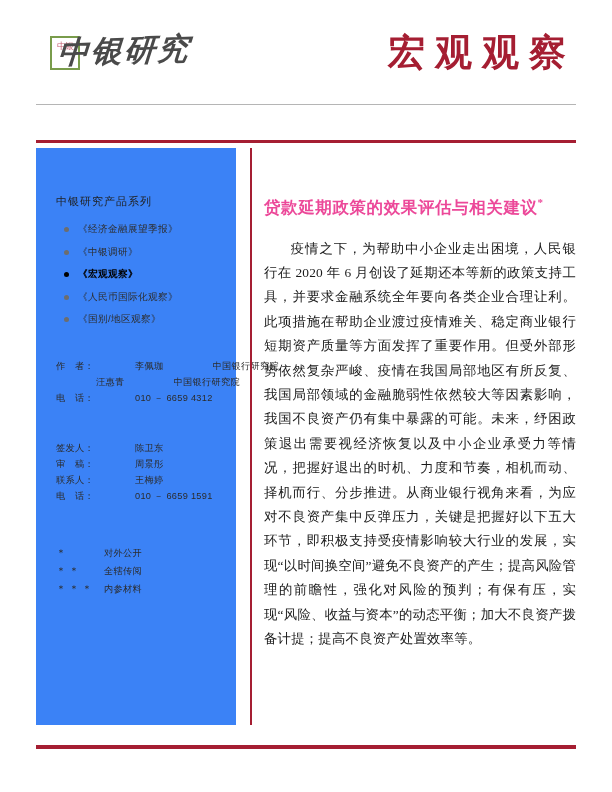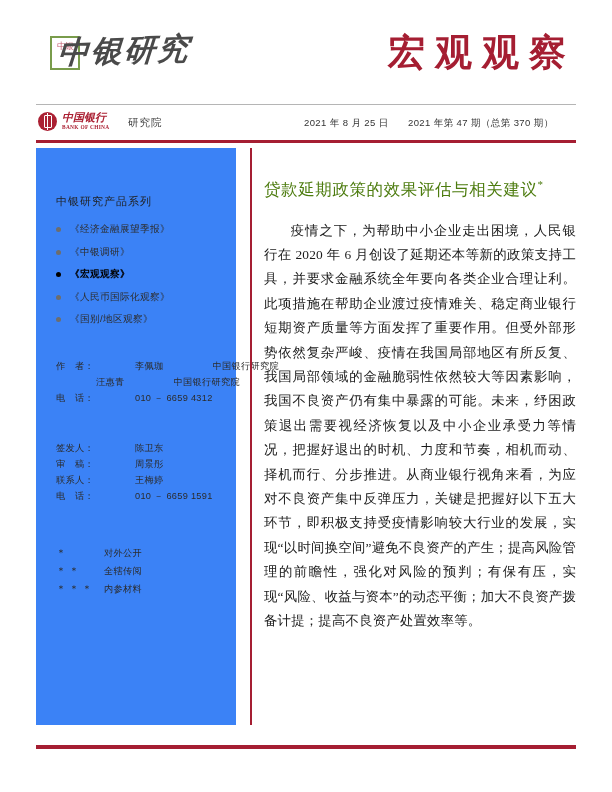--- a/index.html
+++ b/index.html
@@ -190,21 +190,21 @@
   }
   .sidebar-heading {
     font-size: 11px;
     color: #1f1f1f;
     letter-spacing: 1px;
     padding-left: 20px;
     margin-bottom: 14px;
   }
   .series-list {
     list-style: none;
-    margin: 0;
+    margin: 8px;
     padding: 0 0 0 20px;
   }
   .series-item {
     display: flex;
     align-items: center;
     font-size: 9.6px;
     color: #2d2d2d;
     margin-bottom: 9.5px;
     letter-spacing: .4px;
   }
@@ -286,24 +286,24 @@
   
   .article {
     position: absolute;
     left: 228px; top: 0;
     width: 312px;
     height: 577px;
   }
   .article-title {
     font-family: "Liberation Serif", "DejaVu Serif", serif;
     font-size: 16.5px;
-    font-weight: normal;
-    color: #4d7c0f;
+    font-weight: bold;
+    color: #ec4899;
     letter-spacing: .6px;
-    margin: 30px 0 0 0;
+    margin: 48px 0 0 0;
     white-space: nowrap;
   }
   .article-title .star {
     font-size: 11px;
     vertical-align: super;
   }
   .article-body {
     margin-top: 18px;
     font-family: "Liberation Serif", "DejaVu Serif", serif;
     font-size: 13.4px;
@@ -331,32 +331,20 @@
   <div class="masthead">
     <div class="brand-seal">
       <div class="seal-inner">中银</div>
     </div>
     <div class="brand-script">中银研究</div>
     <div class="journal-title">宏观观察</div>
   </div>
 
   <div class="rule-top"></div>
 
-  <div class="infobar">
-    <div class="boc-logo">
-      <div class="boc-mark"></div>
-      <div class="boc-words">
-        <span class="boc-cn">中国银行</span>
-        <span class="boc-en">BANK OF CHINA</span>
-      </div>
-    </div>
-    <div class="boc-dept">研究院</div>
-    <div class="issue-date">2021 年 8 月 25 日</div>
-    <div class="issue-no">2021 年第 47 期（总第 370 期）</div>
-  </div>
 
   <div class="rule-red"></div>
 
   <div class="content">
 
     <div class="sidebar">
       <div class="sidebar-heading">中银研究产品系列</div>
 
       <ul class="series-list">
         <li class="series-item">

